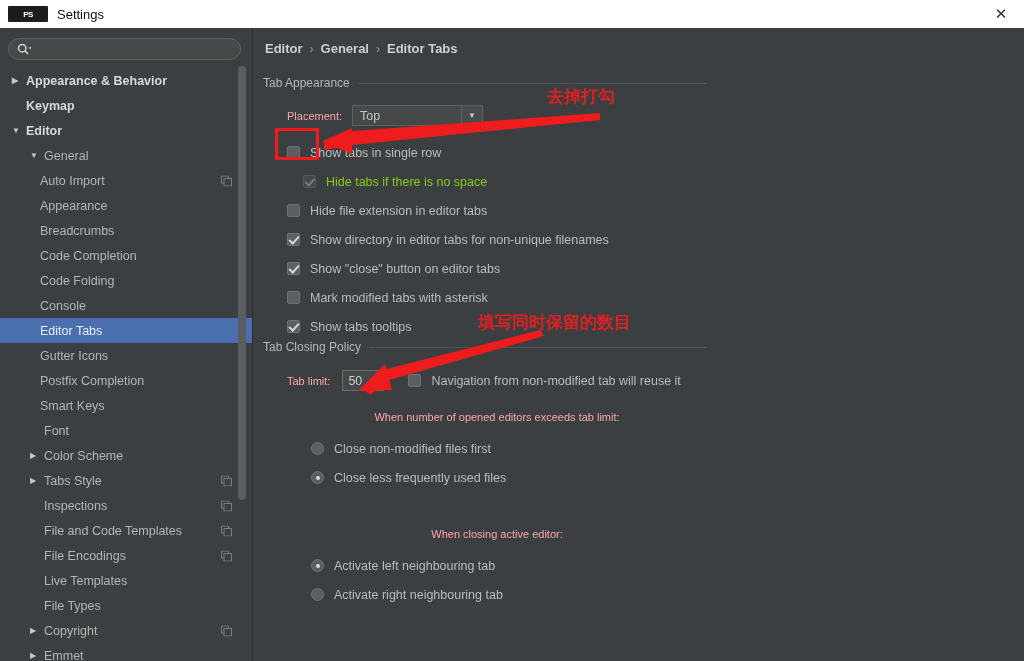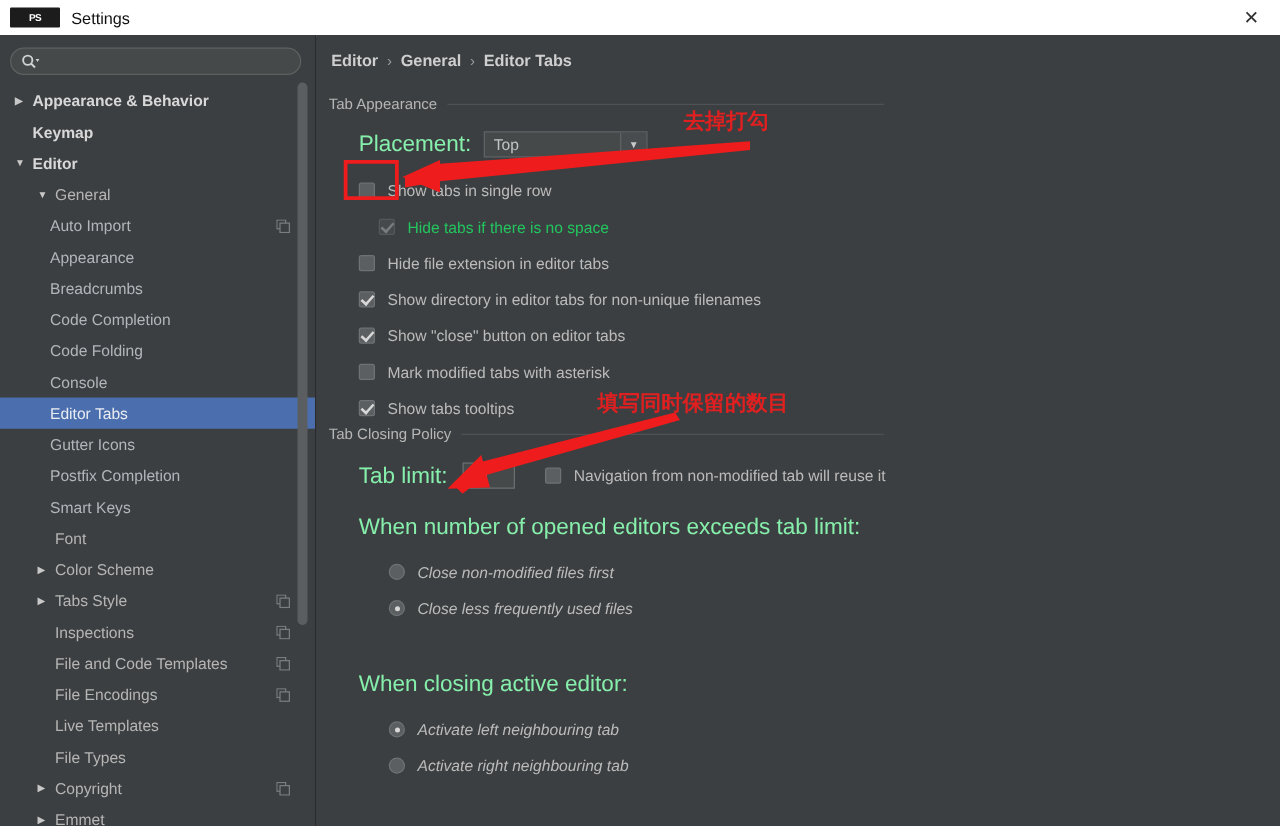--- a/index.html
+++ b/index.html
@@ -181,42 +181,41 @@
     transform: rotate(42deg);
   }
   .cb.disabled { background: #4a4d4f; border-color: #5d6163; opacity: .75; }
   .cb.disabled.checked::after { border-color: #8d9194; }
 
   .cb-label {
     margin-left: 10px;
     font-size: 12.5px; color: #bbbbbb;
     white-space: nowrap;
   }
-  .cb-label.disabled { color: #22c55e; }
+  .cb-label.disabled { color: #84cc16; }
 
   .radio {
     width: 13px; height: 13px;
     box-sizing: border-box;
     background: #5b5f61;
     border: 1px solid #6e7274;
     border-radius: 50%;
     flex: 0 0 13px;
     display: inline-flex; align-items: center; justify-content: center;
     cursor: pointer;
   }
   .radio.on::after {
     content: "";
     width: 4px; height: 4px;
     background: #d8d8d8;
     border-radius: 50%;
   }
   .radio-label {
     margin-left: 10px; font-size: 12.5px; color: #bbbbbb;
     white-space: nowrap;
-    font-style: italic;
   }
 
   .combo {
     width: 131px; height: 21px;
     box-sizing: border-box;
     background: #45494a;
     border: 1px solid #5e6264;
     display: flex; align-items: center;
     cursor: pointer;
   }
@@ -238,22 +237,23 @@
     background: #45494a;
     border: 1px solid #6a6e70;
     color: #cccccc;
     font-size: 12.5px;
     font-family: "Liberation Sans", sans-serif;
     padding: 0 5px;
     outline: none;
   }
 
   .static-label {
-    font-size: 18px; color: #86efac;
+    font-size: 11px; color: #fca5a5;
     white-space: nowrap;
+    text-align: center;
   }
 
   
   .anno-text {
     position: absolute;
     color: #e02020;
     font-size: 17px;
     font-weight: bold;
     white-space: nowrap;
     font-family: "DejaVu Sans", sans-serif;

